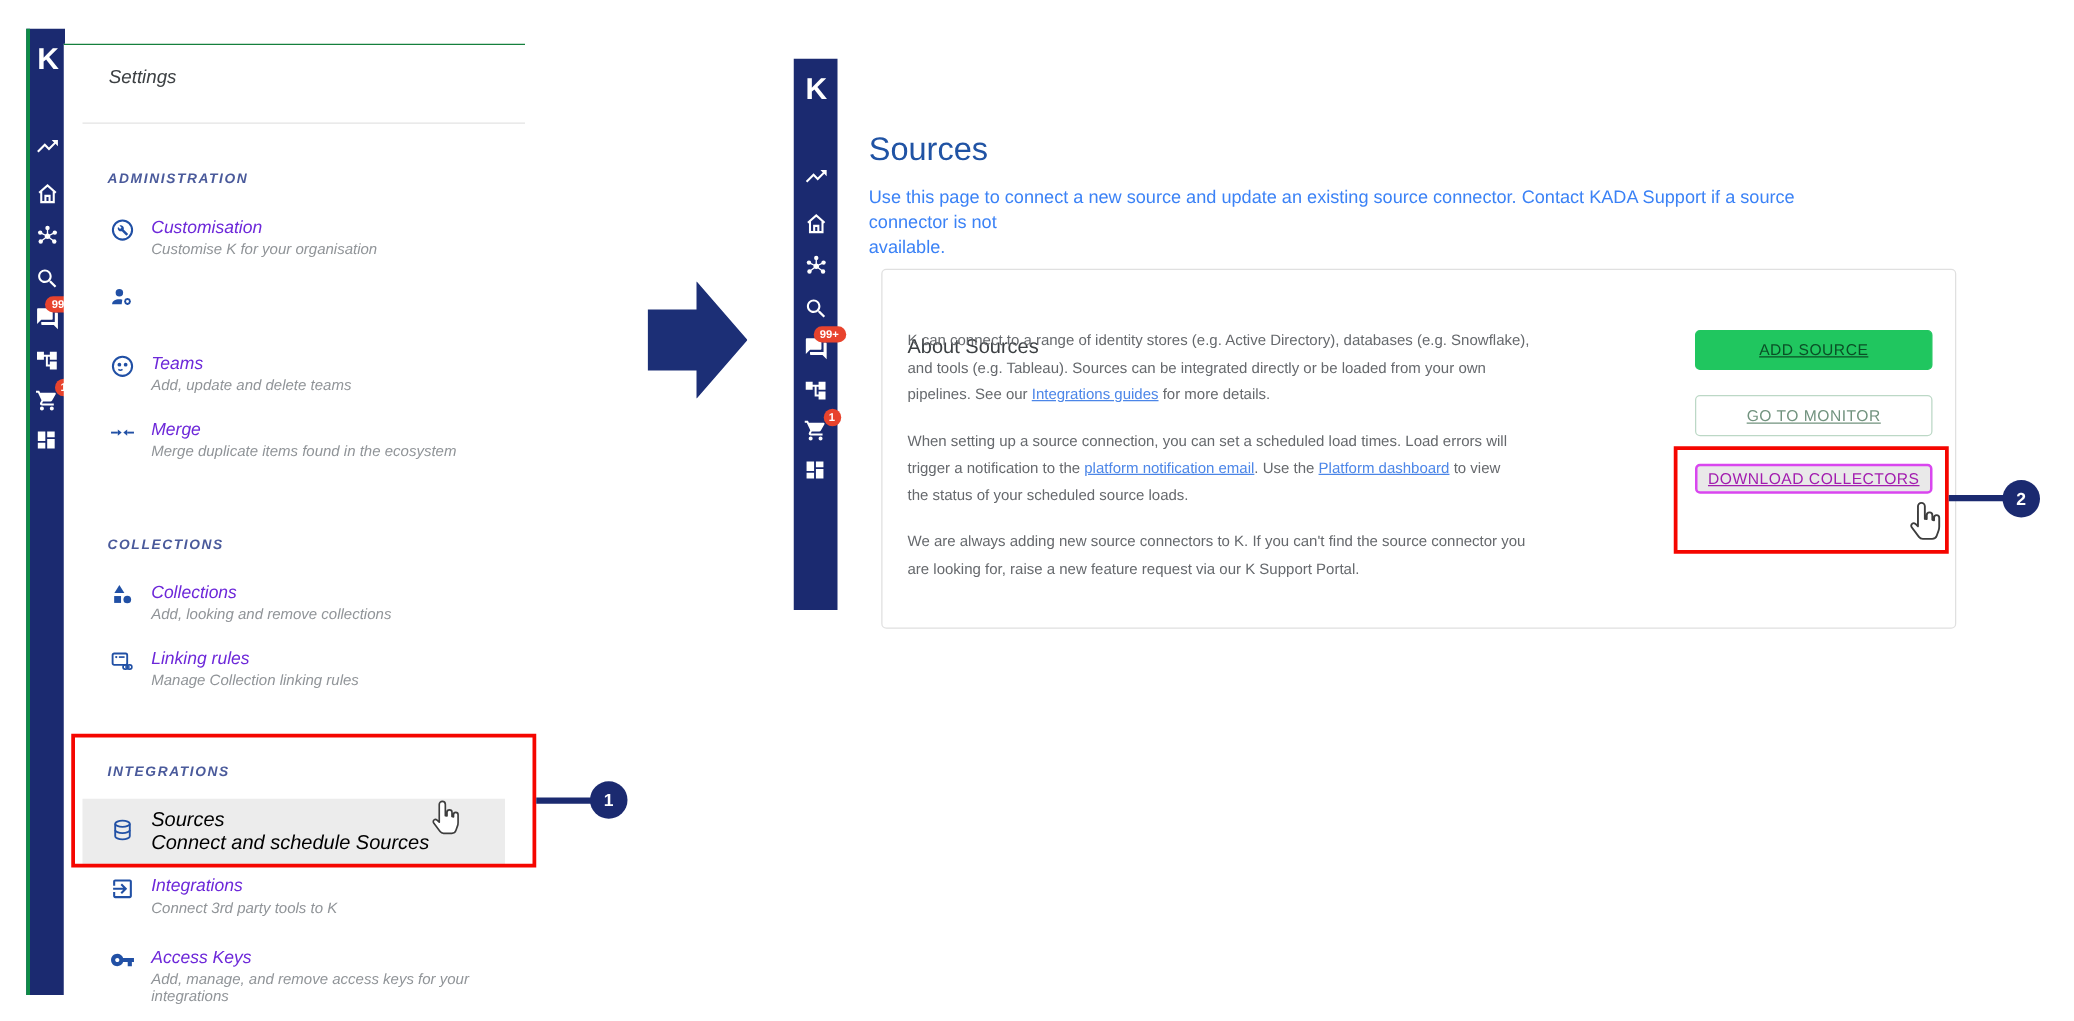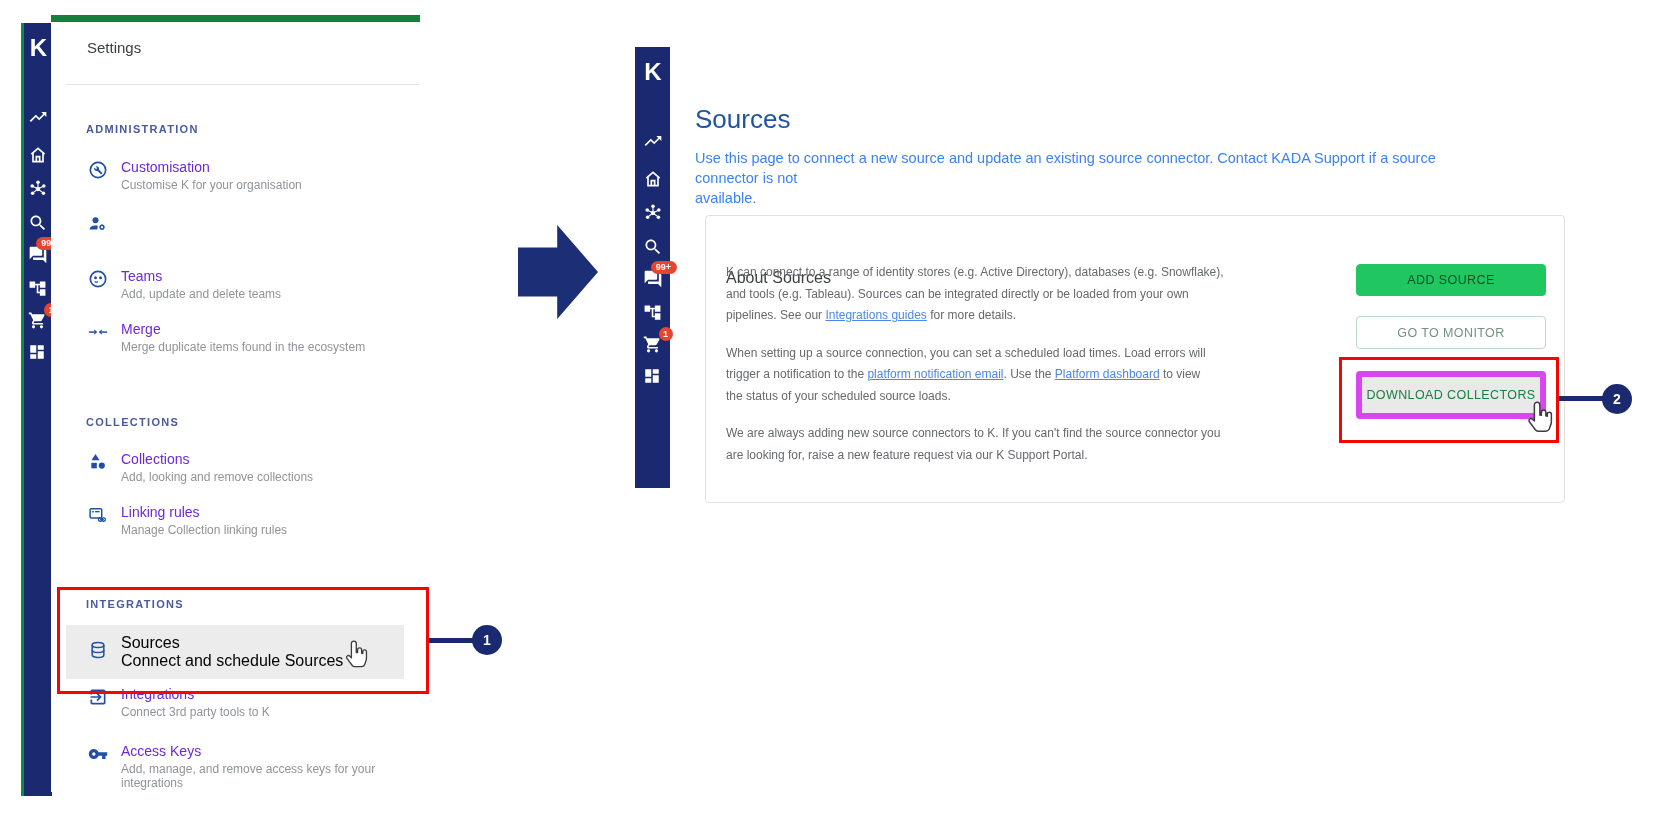--- a/index.html
+++ b/index.html
@@ -15,22 +15,22 @@
   .icon-slot{position:absolute;left:50%;transform:translateX(-50%);width:20px;height:20px;}
   .icon-slot svg{display:block;}
   .slot-1{top:84px}.slot-2{top:122px}.slot-3{top:156px}.slot-4{top:190px}
   .slot-5{top:222px}.slot-6{top:256px}.slot-7{top:288px}.slot-8{top:320px}
   .badge{position:absolute;background:#e8432d;color:#fff;font-weight:700;
          border-radius:8px;text-align:center;line-height:13px;font-size:9px;}
   .badge-chat{top:-8px;right:-14px;min-width:22px;height:13px;padding:0 2px;}
   .badge-cart{top:-8px;right:-10px;width:14px;height:14px;border-radius:50%;line-height:14px;}
 
   
-  #settings-panel{position:absolute;left:51px;top:15px;width:369px;height:770px;
-                  background:#fff;border-top:7px solid #15803d;}
+  #settings-panel{position:absolute;left:51px;top:35px;width:369px;height:770px;
+                  background:#fff;border-top:1px solid #15803d;font-style:italic;}
   .panel-title{position:absolute;left:36px;top:17px;font-size:15px;font-weight:500;color:#3c4043;}
   .panel-divider{position:absolute;left:15px;top:62px;width:354px;height:0;border-top:1px solid #e4e4e4;}
   .sec-label{position:absolute;left:35px;font-size:11px;font-weight:700;
              letter-spacing:1.3px;color:#4a5a9b;}
   .item{position:absolute;left:37px;display:flex;gap:13px;align-items:flex-start;cursor:pointer;}
   .item .t{font-size:14px;color:#6d28d9;}
   .item .d{font-size:12px;color:#909498;margin-top:3px;}
   .item svg{margin-top:1px;flex:0 0 auto;}
   #sources-row{position:absolute;left:15px;top:603px;width:338px;height:54px;
                background:#ececec;display:flex;align-items:center;gap:13px;
@@ -45,24 +45,24 @@
   .page-sub{position:absolute;left:695px;top:148px;width:780px;font-size:14.5px;
             line-height:20px;color:#3b82f6;}
   #about-card{position:absolute;left:705px;top:215px;width:860px;height:288px;background:#fff;
               border:1px solid #e0e0e0;border-radius:4px;box-sizing:border-box;}
   .card-title{position:absolute;left:20px;top:16px;font-size:16px;color:#3c4043;margin-top:37px;}
   .card-paras{position:absolute;left:20px;top:46px;width:565px;}
   .card-paras p{margin:0 12px 16px 0;font-size:12px;line-height:21.5px;color:#66696d;}
   .tlink{color:#4c86e8;text-decoration:underline;cursor:pointer;}
   .btn{position:absolute;left:650px;width:190px;display:flex;align-items:center;justify-content:center;
        font-size:12.5px;font-weight:500;letter-spacing:.4px;border-radius:4px;cursor:pointer;
-       box-sizing:border-box;}
+       box-sizing:border-box;text-decoration:underline;}
   #btn-add{top:48px;height:32px;background:#20c65f;color:#0a4f26;border:1px solid #20c65f;}
   #btn-monitor{top:100px;height:33px;background:#fff;color:#72937f;border:1px solid #bcd8c6;}
-  #btn-download{top:155px;height:48px;background:#e9e9e9;color:#15803d;border:6px solid #d946ef;}
+  #btn-download{top:155px;height:24px;background:#e9e9e9;color:#a21caf;border:2px solid #d946ef;}
 
   
   .red-box{position:absolute;border:3px solid #f50600;box-sizing:border-box;background:transparent;}
   #red-box-1{left:57px;top:587px;width:372px;height:107px;}
   #red-box-2{left:1339px;top:357px;width:220px;height:86px;}
   .connector{position:absolute;height:5px;background:#1b2a70;}
   #connector-1{left:429px;top:638px;width:44px;}
   #connector-2{left:1559px;top:396px;width:44px;}
   .callout{position:absolute;width:30px;height:30px;border-radius:50%;background:#1b2a70;
            color:#fff;font-size:14px;font-weight:700;display:flex;align-items:center;justify-content:center;}

